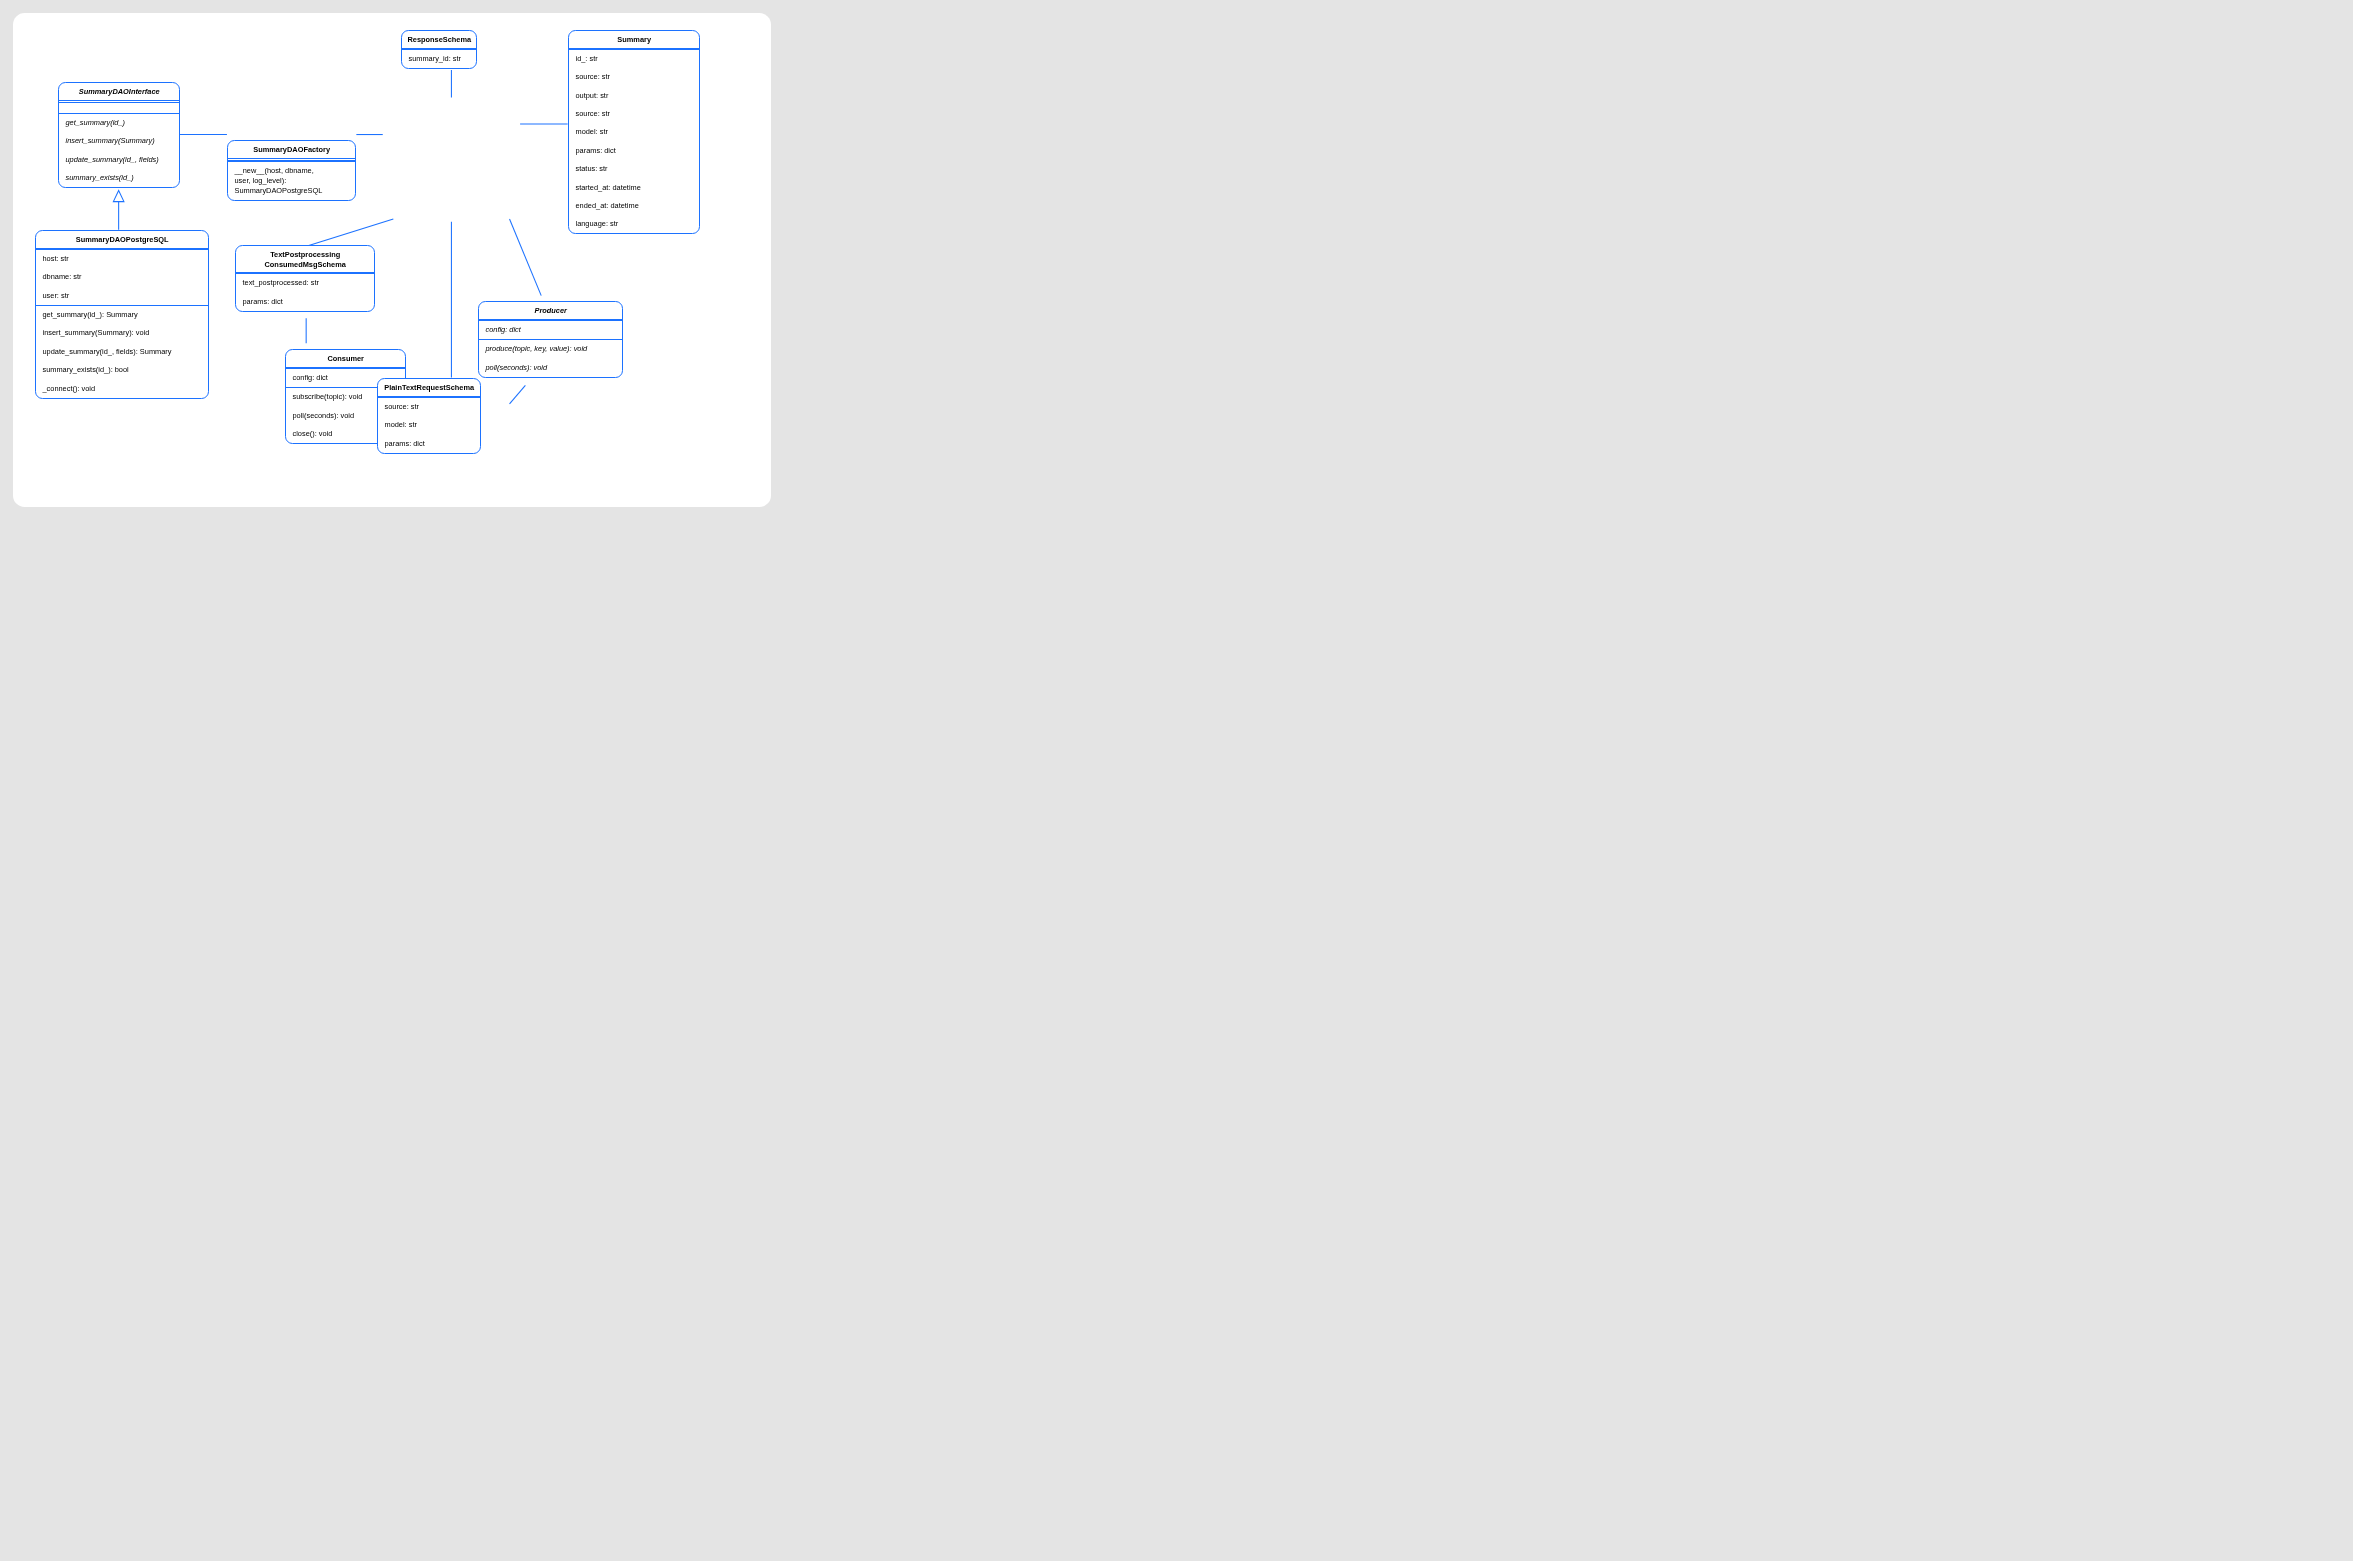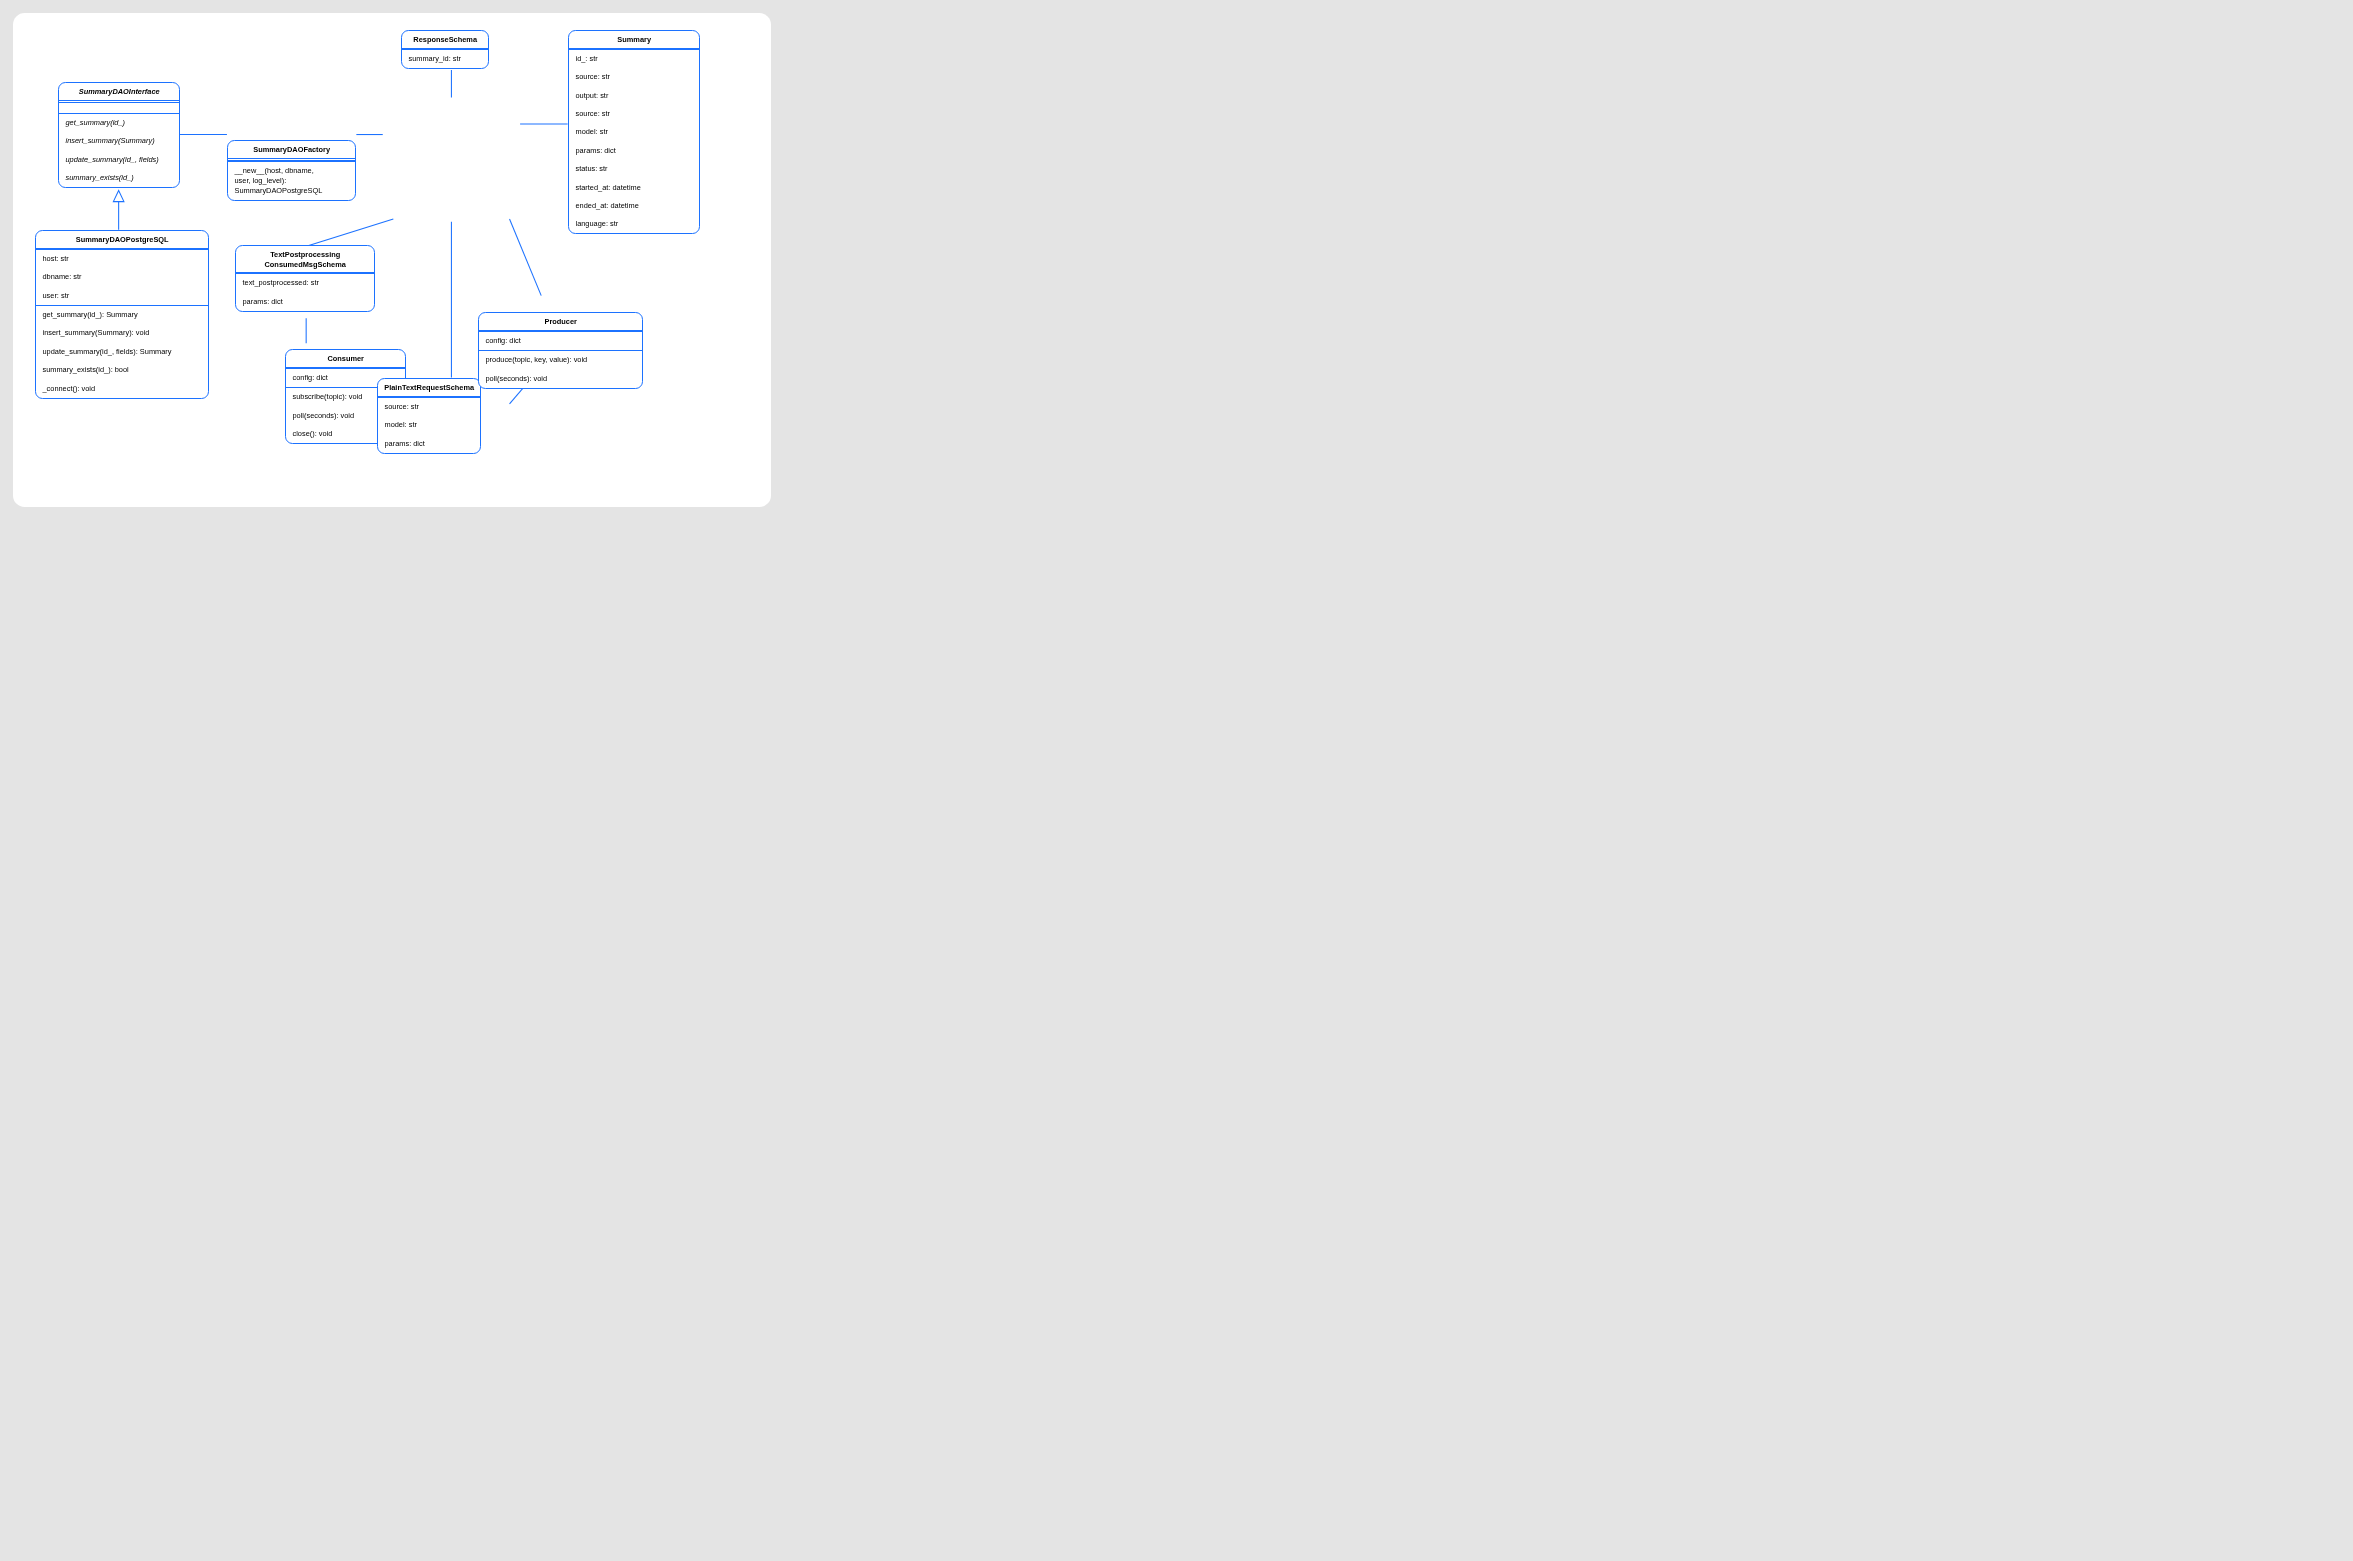--- a/index.html
+++ b/index.html
@@ -110,21 +110,21 @@
 
   <div class="box" style="left:214px; top:92px; width:129px;margin-top:35px;">
     <div class="titlebar dbl">SummaryDAOFactory</div>
     <div class="section" style="margin-top:2.1px;">
       <div class="row">__new__(host, dbname,
                   user, log_level):
 SummaryDAOPostgreSQL</div>
     </div>
   </div>
 
-  <div class="box" style="left:388px; top:17px; width:88px;">
+  <div class="box" style="left:388px; top:17px; width:76px;">
     <div class="titlebar">ResponseSchema</div>
     <div class="section">
       <div class="row">summary_id: str</div>
     </div>
   </div>
 
 
   <div class="box" style="left:555px; top:17px; width:132px;">
     <div class="titlebar">Summary</div>
     <div class="section">
@@ -180,21 +180,21 @@
 
   <div class="box" style="left:364px; top:365px; width:104px;">
     <div class="titlebar">PlainTextRequestSchema</div>
     <div class="section">
       <div class="row">source: str</div>
       <div class="row">model: str</div>
       <div class="row">params: dict</div>
     </div>
   </div>
 
-  <div class="box" style="left:465px; top:299px; width:165px;">
+  <div class="box" style="left:465px; top:288px; width:145px;font-style:italic;">
     <div class="titlebar">Producer</div>
     <div class="section">
       <div class="row">config: dict</div>
     </div>
     <div class="section">
       <div class="row">produce(topic, key, value): void</div>
       <div class="row">poll(seconds): void</div>
     </div>
   </div>
 

